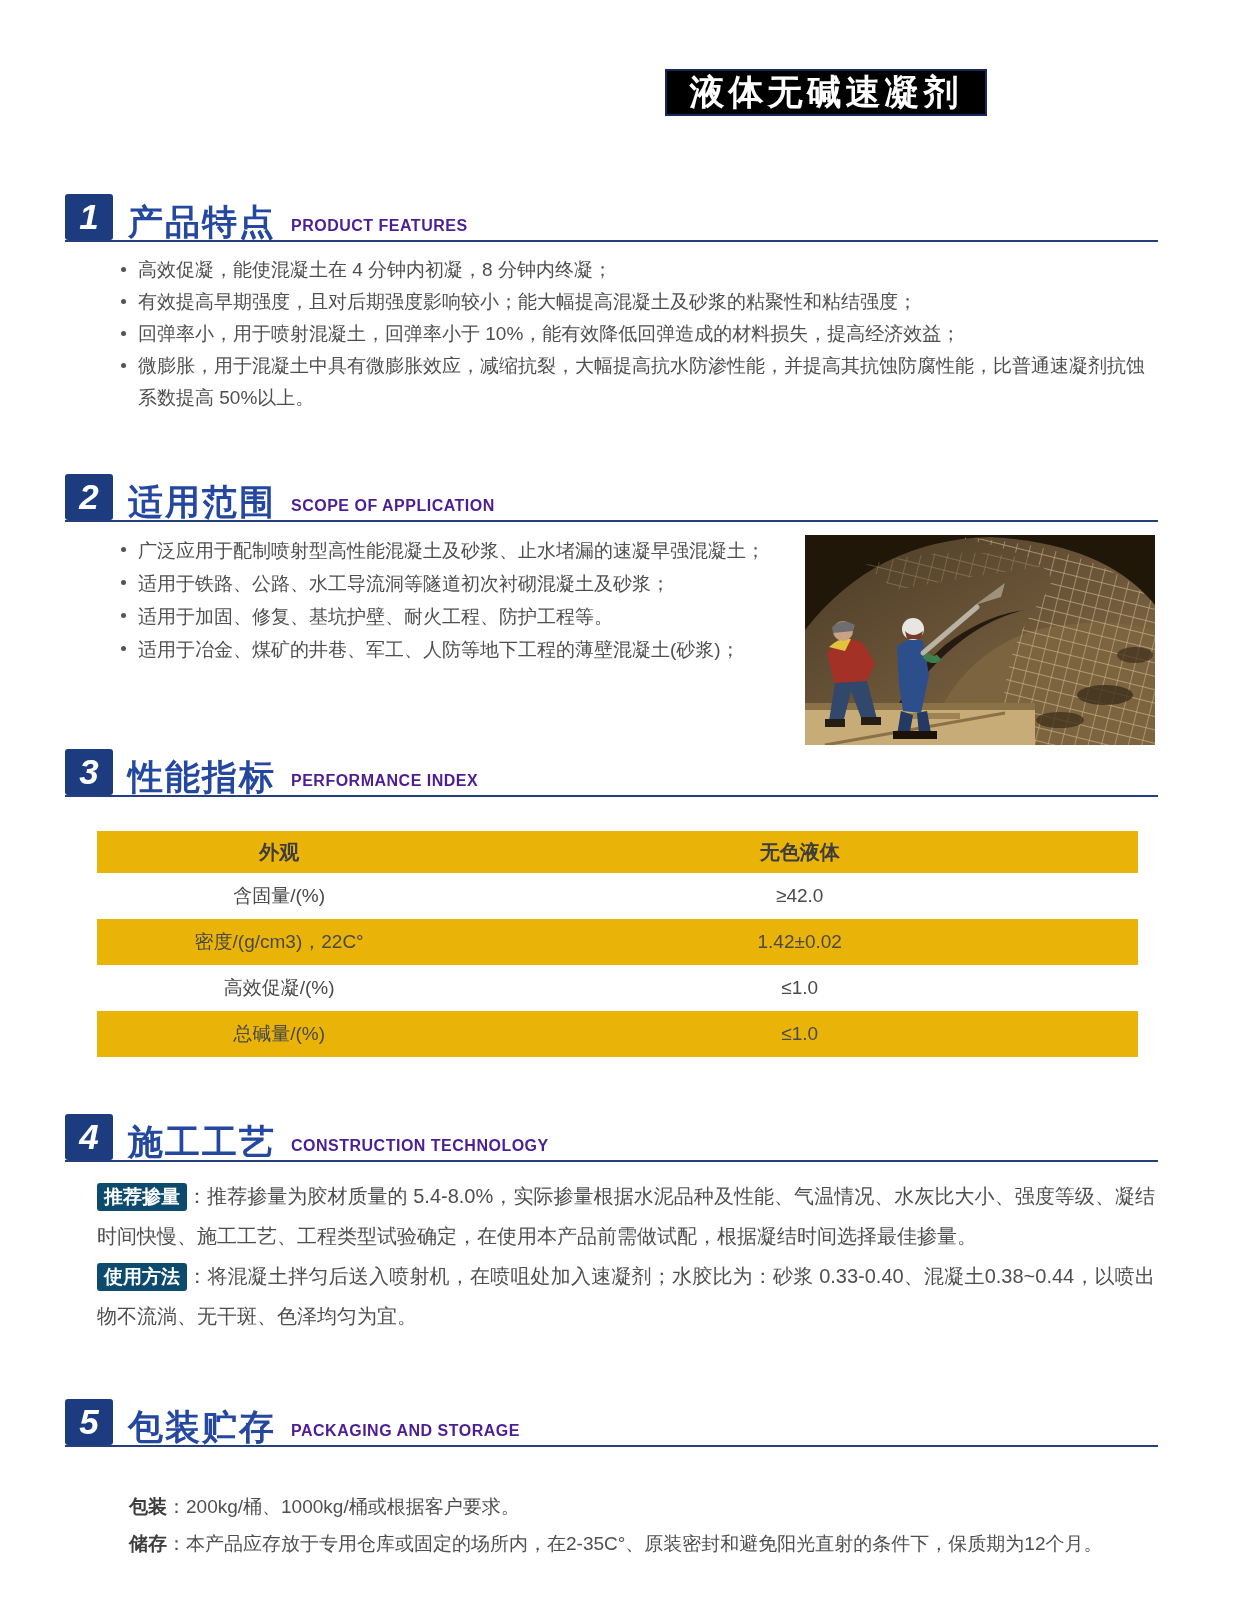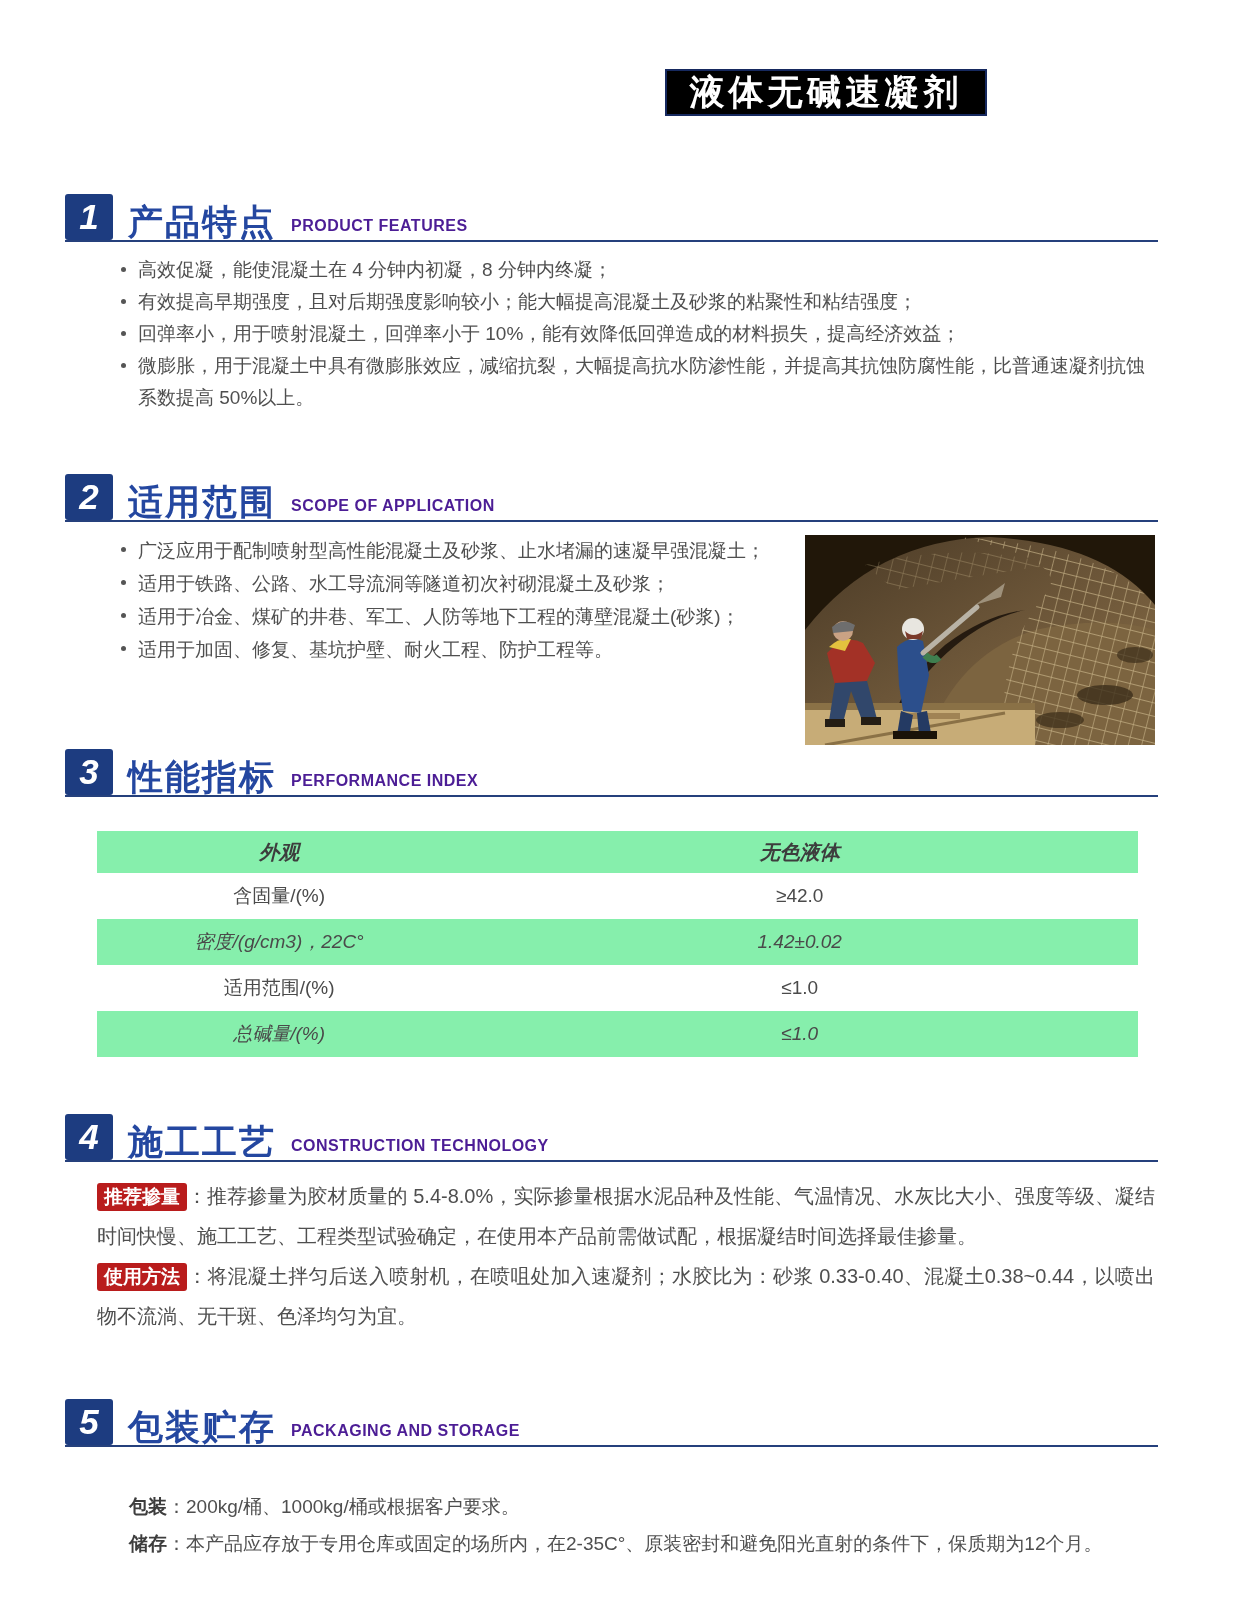--- a/index.html
+++ b/index.html
@@ -46,26 +46,26 @@
   .photo{position:absolute;top:535px;left:805px;width:350px;height:210px;overflow:hidden;}
   
   .spec-table{
     position:absolute;top:831px;left:97px;width:1041px;border-collapse:collapse;table-layout:fixed;
   }
   .spec-table td{
     text-align:center;vertical-align:middle;font-size:19px;color:#4a4a4a;height:46px;padding:0;
   }
   .spec-table td:first-child{width:35%;}
   .spec-table tr.head td{height:42px;font-weight:bold;color:#3d3d3d;font-size:20px;}
-  .spec-table tr.gray{background:#86efac;font-style:italic;}
+  .spec-table tr.gray{background:#eab308;}
   
   .construction{position:absolute;top:1176px;left:97px;width:1058px;}
   .construction p{margin:0;color:#4f4f4f;font-size:20px;line-height:40px;text-align:justify;}
   .tag{
-    display:inline-block;background:#b91c1c;color:#ffffff;font-size:19px;font-weight:bold;
+    display:inline-block;background:#0c4a6e;color:#ffffff;font-size:19px;font-weight:bold;
     line-height:26px;padding:1px 7px;border-radius:3px;vertical-align:baseline;
   }
   
   .packaging{position:absolute;top:1488px;left:97px;width:1070px;margin-left:32px;}
   .packaging p{margin:0;color:#4f4f4f;font-size:19px;line-height:37px;}
   .packaging .lbl{font-weight:bold;color:#3d3d3d;}
 </style>
 </head>
 <body>
 
@@ -88,22 +88,22 @@
 
   <div class="sec-header" style="top:473px;">
     <div class="sec-num">2</div>
     <div class="sec-title-zh">适用范围</div>
     <div class="sec-title-en">SCOPE OF APPLICATION</div>
   </div>
 
   <ul class="bullets wide" style="top:530px;width:685px;">
     <li><span class="dot"></span><span>广泛应用于配制喷射型高性能混凝土及砂浆、止水堵漏的速凝早强混凝土；</span></li>
     <li><span class="dot"></span><span>适用于铁路、公路、水工导流洞等隧道初次衬砌混凝土及砂浆；</span></li>
+    <li><span class="dot"></span><span>适用于加固、修复、基坑护壁、耐火工程、防护工程等。</span></li>
     <li><span class="dot"></span><span>适用于冶金、煤矿的井巷、军工、人防等地下工程的薄壁混凝土(砂浆)；</span></li>
-    <li><span class="dot"></span><span>适用于加固、修复、基坑护壁、耐火工程、防护工程等。</span></li>
   </ul>
 
   <div class="photo">
     <svg width="350" height="210" viewBox="0 0 350 210" xmlns="http://www.w3.org/2000/svg">
       <defs>
         <linearGradient id="vault" x1="0" y1="0" x2="1" y2="1">
           <stop offset="0" stop-color="#4a3a26"></stop>
           <stop offset="0.5" stop-color="#6b5538"></stop>
           <stop offset="1" stop-color="#8a6f48"></stop>
         </linearGradient>
@@ -160,21 +160,21 @@
     </tr>
     <tr>
       <td>含固量/(%)</td>
       <td>≥42.0</td>
     </tr>
     <tr class="gray">
       <td>密度/(g/cm3)，22C°</td>
       <td>1.42±0.02</td>
     </tr>
     <tr>
-      <td>适用范围/(%)</td>
+      <td>高效促凝/(%)</td>
       <td>≤1.0</td>
     </tr>
     <tr class="gray">
       <td>总碱量/(%)</td>
       <td>≤1.0</td>
     </tr>
   </tbody>
     </table>
 
   <div class="sec-header" style="top:1113px;">

